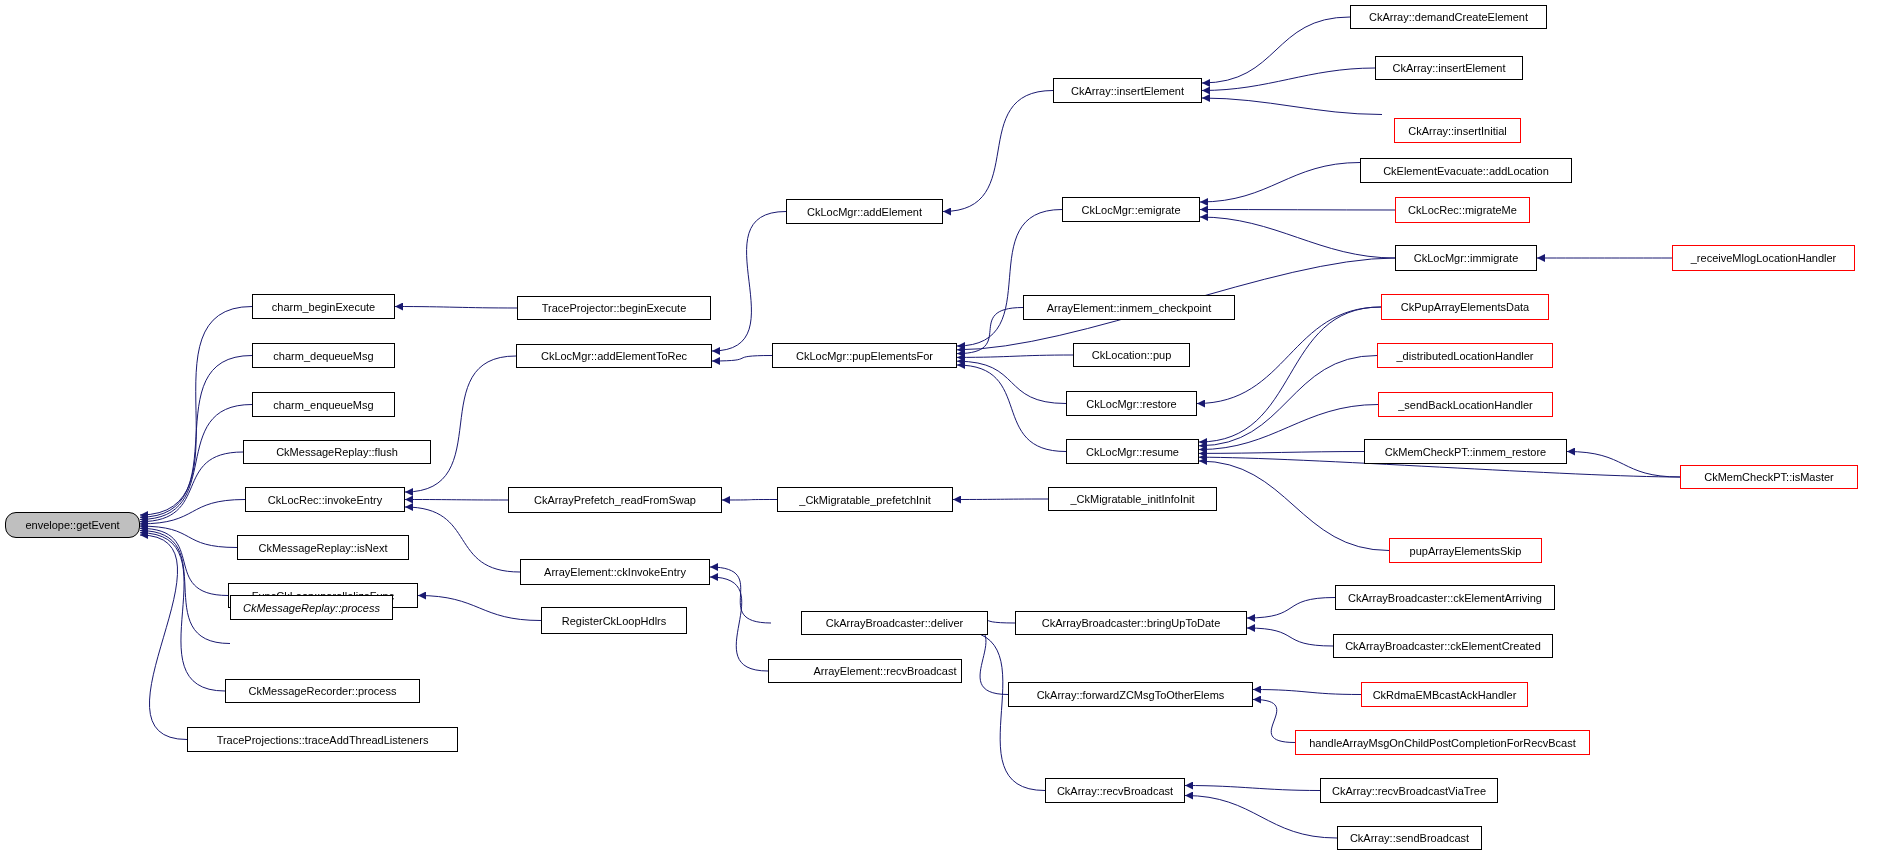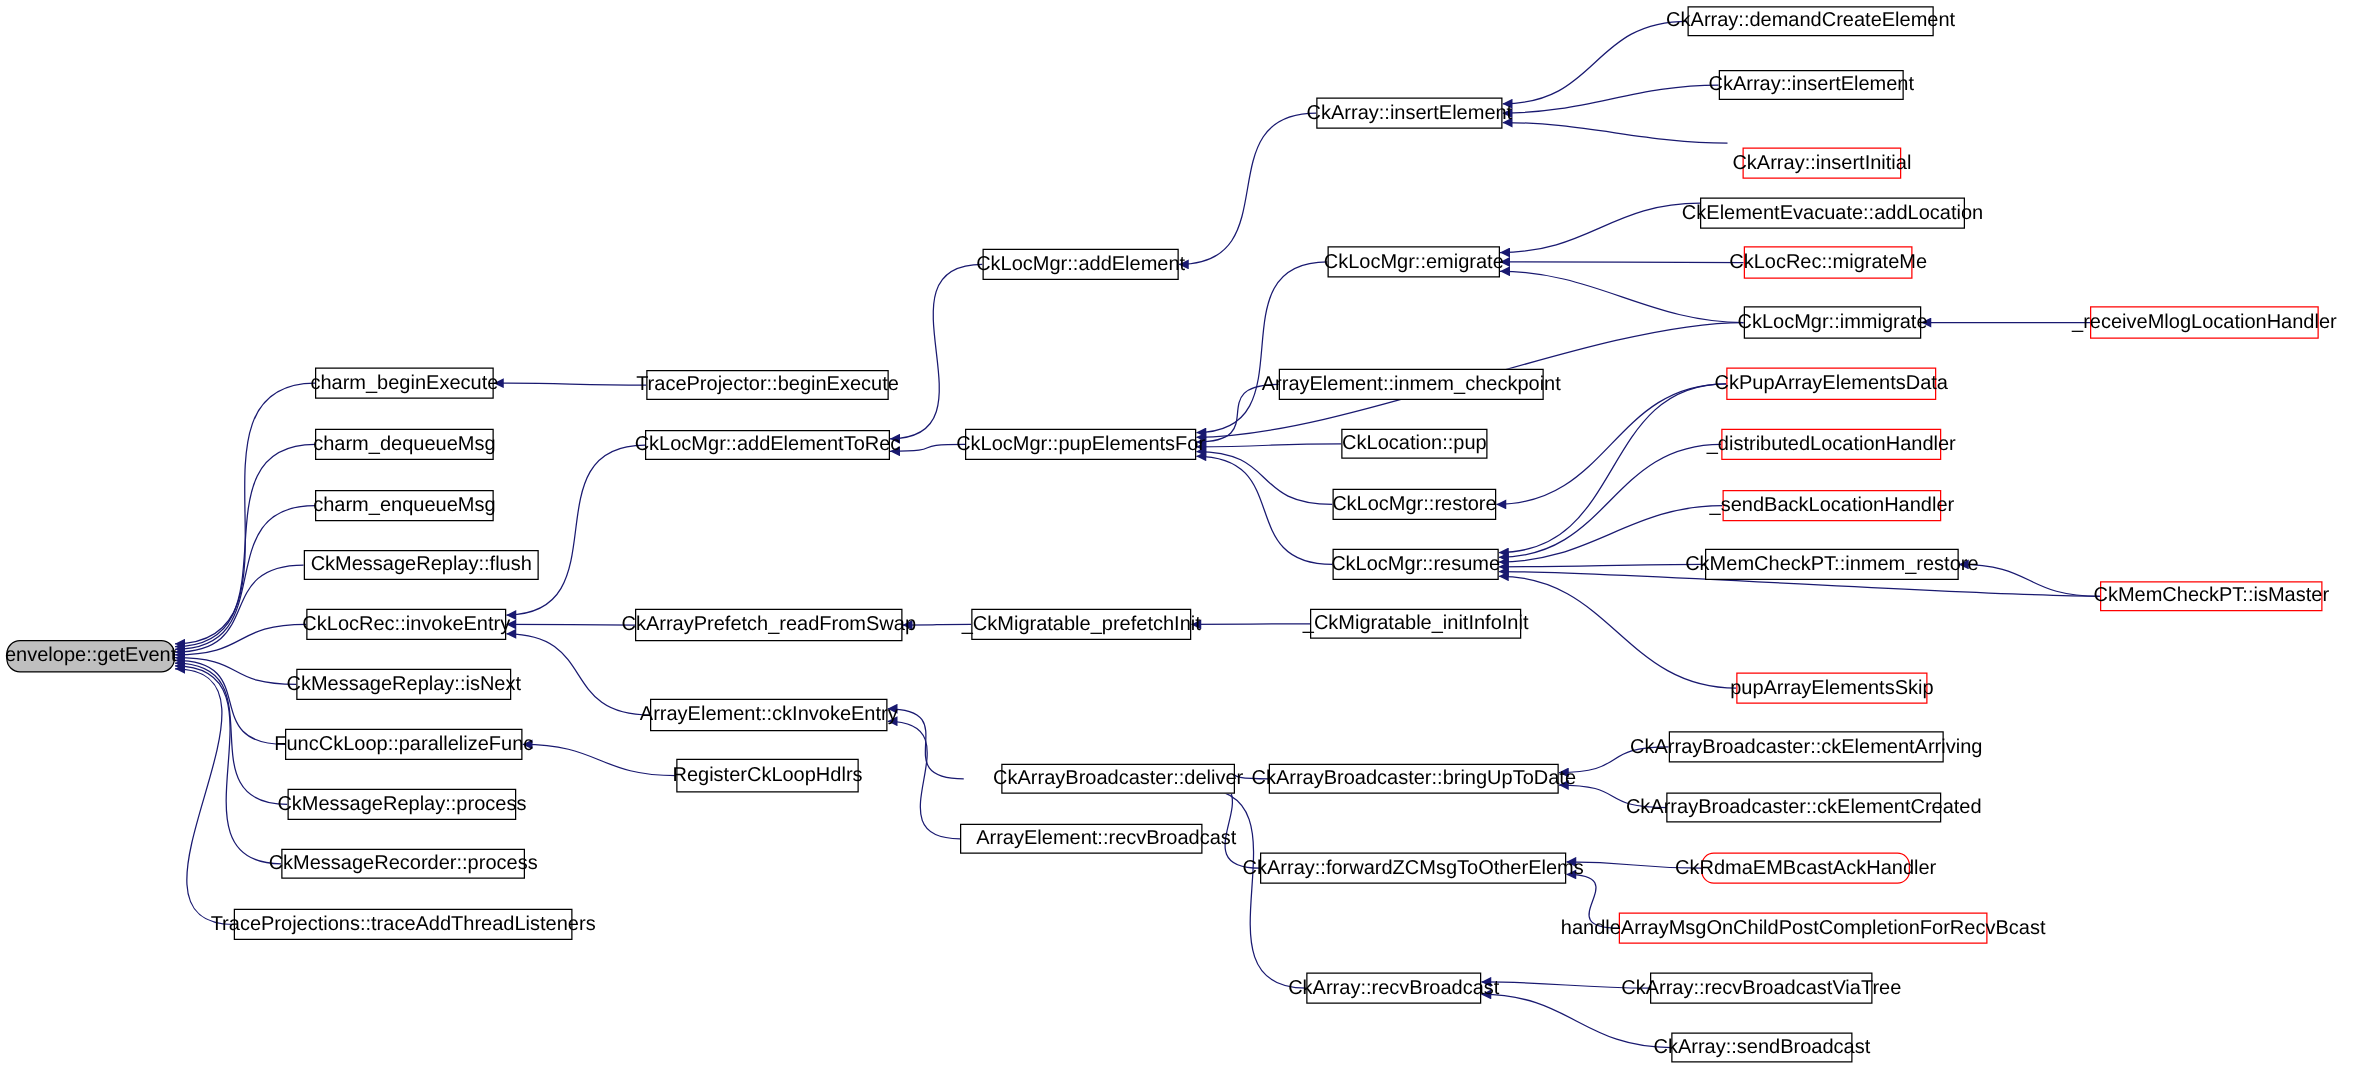--- a/index.html
+++ b/index.html
@@ -1,21 +1,21 @@
 <!DOCTYPE html>
 <html><head>
 <meta charset="utf-8">
 <style>
   html,body{margin:0;padding:0;background:#ffffff;}
   #canvas{position:relative;width:1883px;height:855px;background:#ffffff;overflow:hidden;
           font-family:"Liberation Sans", sans-serif;}
   #edges{position:absolute;left:0;top:0;width:1883px;height:855px;pointer-events:none;}
   .node{position:absolute;box-sizing:border-box;border:1px solid #000;background:#fff;
         display:flex;align-items:center;justify-content:center;white-space:nowrap;
-        font-size:16px;color:#000;padding:0 4px;cursor:pointer;}
+        font-size:11px;color:#000;padding:0 4px;cursor:pointer;}
   .node.leaf{border-color:#ff0000;}
   .node.focus{background:#bfbfbf;cursor:default;}
 </style>
 </head>
 <body>
 
 <div id="canvas">
   <svg id="edges" xmlns="http://www.w3.org/2000/svg" viewBox="0 0 1883 855">
       <defs>
         <marker id="arrow" viewBox="0 0 10 10" refX="10" refY="5" markerWidth="10" markerHeight="8" orient="auto">
@@ -77,21 +77,21 @@
     </svg>
   <div id="nodes">
       <div class="node focus" style="left: 5px; top: 512px; width: 135px; height: 26px; border-radius: 11px;">envelope::getEvent</div>
       <div class="node normal" style="left: 252px; top: 294px; width: 143px; height: 25px;">charm_beginExecute</div>
       <div class="node normal" style="left: 252px; top: 343px; width: 143px; height: 25px;">charm_dequeueMsg</div>
       <div class="node normal" style="left: 252px; top: 392px; width: 143px; height: 25px;">charm_enqueueMsg</div>
       <div class="node normal" style="left: 243px; top: 440px; width: 188px; height: 24px;">CkMessageReplay::flush</div>
       <div class="node normal" style="left: 245px; top: 487px; width: 160px; height: 25px;">CkLocRec::invokeEntry</div>
       <div class="node normal" style="left: 237px; top: 535px; width: 172px; height: 25px;">CkMessageReplay::isNext</div>
       <div class="node normal" style="left: 228px; top: 583px; width: 190px; height: 25px;">FuncCkLoop::parallelizeFunc</div>
-      <div class="node normal" style="left: 230px; top: 631px; width: 183px; height: 25px;">CkMessageReplay::process</div>
+      <div class="node normal" style="left: 230px; top: 595px; width: 163px; height: 25px; font-style: italic;">CkMessageReplay::process</div>
       <div class="node normal" style="left: 225px; top: 679px; width: 195px; height: 24px;">CkMessageRecorder::process</div>
       <div class="node normal" style="left: 187px; top: 727px; width: 271px; height: 25px;">TraceProjections::traceAddThreadListeners</div>
       <div class="node normal" style="left: 517px; top: 296px; width: 194px; height: 24px;">TraceProjector::beginExecute</div>
       <div class="node normal" style="left: 516px; top: 344px; width: 196px; height: 24px;">CkLocMgr::addElementToRec</div>
       <div class="node normal" style="left: 508px; top: 487px; width: 214px; height: 26px;">CkArrayPrefetch_readFromSwap</div>
       <div class="node normal" style="left: 520px; top: 559px; width: 190px; height: 26px;">ArrayElement::ckInvokeEntry</div>
       <div class="node normal" style="left: 541px; top: 607px; width: 146px; height: 27px;">RegisterCkLoopHdlrs</div>
       <div class="node normal" style="left: 786px; top: 199px; width: 157px; height: 25px;">CkLocMgr::addElement</div>
       <div class="node normal" style="left: 772px; top: 343px; width: 185px; height: 25px;">CkLocMgr::pupElementsFor</div>
       <div class="node normal" style="left: 777px; top: 487px; width: 176px; height: 25px;">_CkMigratable_prefetchInit</div>
@@ -114,19 +114,19 @@
       <div class="node leaf" style="left: 1395px; top: 197px; width: 135px; height: 26px;">CkLocRec::migrateMe</div>
       <div class="node normal" style="left: 1395px; top: 245px; width: 142px; height: 26px;">CkLocMgr::immigrate</div>
       <div class="node leaf" style="left: 1381px; top: 294px; width: 168px; height: 26px;">CkPupArrayElementsData</div>
       <div class="node leaf" style="left: 1377px; top: 343px; width: 176px; height: 25px;">_distributedLocationHandler</div>
       <div class="node leaf" style="left: 1378px; top: 392px; width: 175px; height: 25px;">_sendBackLocationHandler</div>
       <div class="node normal" style="left: 1364px; top: 439px; width: 203px; height: 25px;">CkMemCheckPT::inmem_restore</div>
       <div class="node leaf" style="left: 1680px; top: 465px; width: 178px; height: 24px;">CkMemCheckPT::isMaster</div>
       <div class="node leaf" style="left: 1389px; top: 538px; width: 153px; height: 25px;">pupArrayElementsSkip</div>
       <div class="node normal" style="left: 1335px; top: 585px; width: 220px; height: 25px;">CkArrayBroadcaster::ckElementArriving</div>
       <div class="node normal" style="left: 1333px; top: 634px; width: 220px; height: 24px;">CkArrayBroadcaster::ckElementCreated</div>
-      <div class="node leaf" style="left: 1361px; top: 682px; width: 167px; height: 25px; border-radius: 10px;">CkRdmaEMBcastAckHandler</div>
+      <div class="node leaf" style="left: 1361px; top: 682px; width: 167px; height: 25px;">CkRdmaEMBcastAckHandler</div>
       <div class="node leaf" style="left: 1295px; top: 730px; width: 295px; height: 25px;">handleArrayMsgOnChildPostCompletionForRecvBcast</div>
       <div class="node normal" style="left: 1320px; top: 778px; width: 178px; height: 25px;">CkArray::recvBroadcastViaTree</div>
       <div class="node normal" style="left: 1337px; top: 826px; width: 145px; height: 24px;">CkArray::sendBroadcast</div>
       <div class="node leaf" style="left: 1672px; top: 245px; width: 183px; height: 26px;">_receiveMlogLocationHandler</div>
     </div>
 </div>
 
 </body></html>

